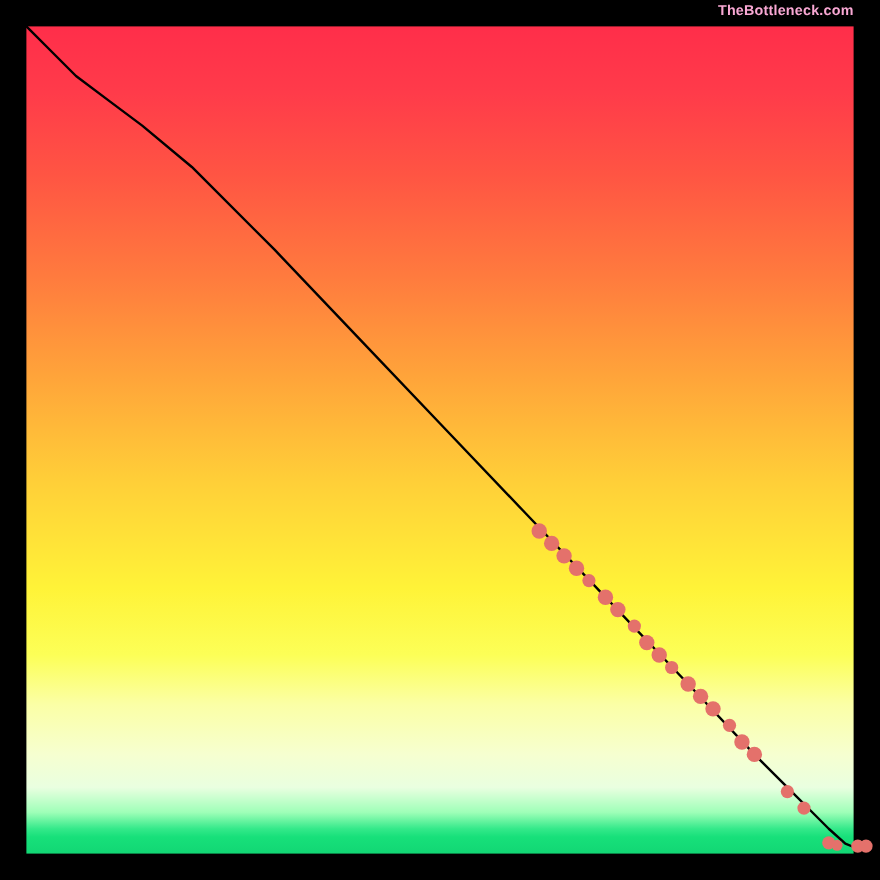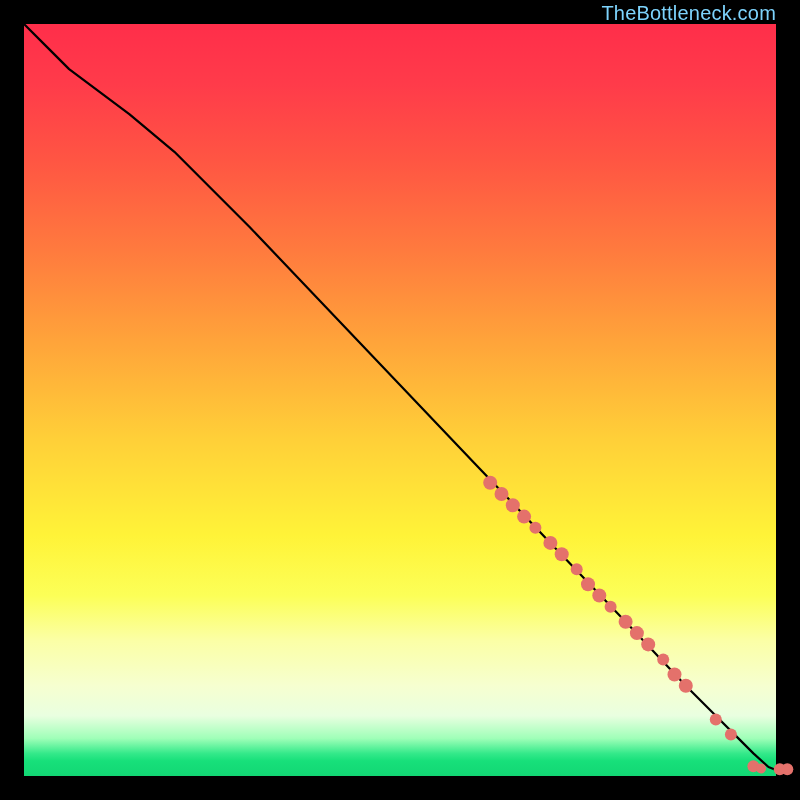--- a/index.html
+++ b/index.html
@@ -39,23 +39,23 @@
       #9fffb8 95%,
       #34e98a 97%,
       #17e07a 98%,
       #12d774 100%
     );
   }
   .attribution {
     position: absolute;
     top: 2px;
     right: 24px;
-    color: #7dd3fc;
-    font-size: 20px;
-    font-weight: 400;
+    color: #f9a8d4;
+    font-size: 13px;
+    font-weight: 700;
     letter-spacing: 0.2px;
   }
   svg.overlay {
     position: absolute;
     left: 0;
     top: 0;
     width: 752px;
     height: 752px;
     overflow: visible;
   }

